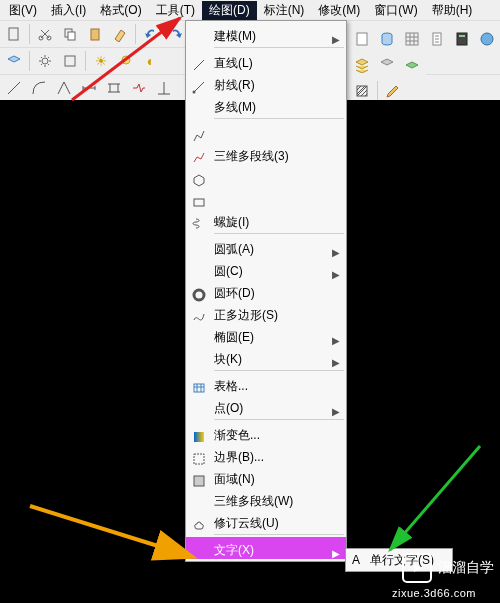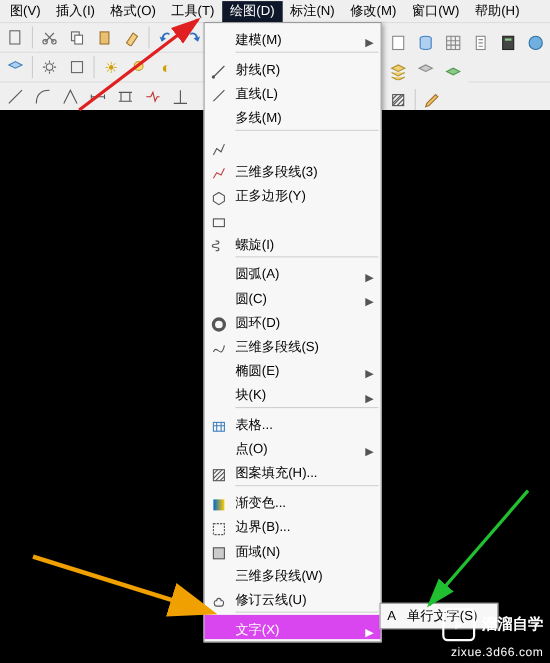--- a/index.html
+++ b/index.html
@@ -23,21 +23,21 @@
 .mi.sel{background:#d946ef;color:#fff}
 .mi.sel .ico,.mi.sel .arr{color:#fff}
 .msep{height:1px;background:#d0d0d0;margin:2px 2px 2px 28px}
 .subfly{position:absolute;top:548px;left:345px;width:100px;height:22px;background:#f7f7f7;border:1px solid #9a9a9a;box-shadow:2px 2px 4px rgba(0,0,0,.3);display:flex;align-items:center;padding-left:6px}
 .red-arrow{position:absolute;top:10px;left:62px;pointer-events:none}
 .yel-arrow{position:absolute;top:498px;left:22px;pointer-events:none}
 .grn-arrow{position:absolute;top:438px;left:380px;pointer-events:none}
 .watermark{position:absolute;right:6px;bottom:20px;display:flex;align-items:center;gap:6px;color:#fff;font-size:14px;z-index:50}
 .watermark .logo{width:26px;height:26px;border:2px solid #fff;border-radius:5px;display:flex;align-items:center;justify-content:center}
 .watermark .logo svg{width:14px;height:14px;fill:#fff}
-.wm-sub{position:absolute;right:6px;bottom:4px;color:#fff;font-size:11px;z-index:50;letter-spacing:.5px}
+.wm-sub{position:absolute;right:24px;bottom:4px;color:#fff;font-size:11px;z-index:50;letter-spacing:.5px}
 </style>
 </head>
 <body>
 
 <div class="app">
 
   <div class="chrome">
     <div class="menubar">
       <span>图(V)</span>
       <span>插入(I)</span>
@@ -248,36 +248,36 @@
     <div class="mi">
         <span class="ico"></span>
         <span class="lbl">建模(M)</span>
         <span class="arr">▶</span>
       </div>
     <div class="msep"></div>
     <div class="mi">
         <span class="ico">
           <svg viewBox="0 0 14 14">
             <path d="M2 12L12 2" stroke="#555"></path>
+          </svg>
+        </span>
+        <span class="lbl">直线(L)</span>
+        <span class="arr"></span>
+      </div>
+    <div class="mi">
+        <span class="ico">
+          <svg viewBox="0 0 14 14">
+            <path d="M2 12L12 2" stroke="#555"></path>
             <circle cx="2" cy="12" r="1.5" fill="#555"></circle>
           </svg>
         </span>
         <span class="lbl">射线(R)</span>
         <span class="arr"></span>
       </div>
     <div class="mi">
-        <span class="ico">
-          <svg viewBox="0 0 14 14">
-            <path d="M2 12L12 2" stroke="#555"></path>
-          </svg>
-        </span>
-        <span class="lbl">直线(L)</span>
-        <span class="arr"></span>
-      </div>
-    <div class="mi">
         <span class="ico"></span>
         <span class="lbl">多线(M)</span>
         <span class="arr"></span>
       </div>
     <div class="msep"></div>
     <div class="mi">
         <span class="ico">
           <svg viewBox="0 0 14 14">
             <path d="M2 12l3-6 4 3 3-7" fill="none" stroke="#555"></path>
           </svg>
@@ -292,21 +292,20 @@
         </span>
         <span class="lbl">三维多段线(3)</span>
         <span class="arr"></span>
       </div>
     <div class="mi">
         <span class="ico">
           <svg viewBox="0 0 14 14">
             <path d="M7 2l5 3v5l-5 3-5-3V5z" fill="none" stroke="#555"></path>
           </svg>
         </span>
-        <span class="lbl">正多边形(Y)</span>
         <span class="arr"></span>
       </div>
     <div class="mi">
         <span class="ico">
           <svg viewBox="0 0 14 14">
             <rect x="2" y="4" width="10" height="7" fill="none" stroke="#555"></rect>
           </svg>
         </span>
         <span class="arr"></span>
       </div>
@@ -338,21 +337,21 @@
         </span>
         <span class="lbl">圆环(D)</span>
         <span class="arr"></span>
       </div>
     <div class="mi">
         <span class="ico">
           <svg viewBox="0 0 14 14">
             <path d="M2 10c3-8 7 8 10-6" fill="none" stroke="#555"></path>
           </svg>
         </span>
-        <span class="lbl">三维多段线(S)</span>
+        <span class="lbl">正多边形(S)</span>
         <span class="arr"></span>
       </div>
     <div class="mi">
         <span class="ico"></span>
         <span class="lbl">椭圆(E)</span>
         <span class="arr">▶</span>
       </div>
     <div class="mi">
         <span class="ico"></span>
         <span class="lbl">块(K)</span>
@@ -366,30 +365,20 @@
             <path d="M2 6h10M5 3v8M9 3v8" stroke="#4080c0"></path>
           </svg>
         </span>
         <span class="lbl">表格...</span>
         <span class="arr"></span>
       </div>
     <div class="mi">
         <span class="ico"></span>
         <span class="lbl">点(O)</span>
         <span class="arr">▶</span>
-      </div>
-    <div class="mi">
-        <span class="ico">
-          <svg viewBox="0 0 14 14">
-            <rect x="2" y="2" width="10" height="10" fill="none" stroke="#555"></rect>
-            <path d="M2 6l4-4M2 10l8-8M4 12l8-8M8 12l4-4" stroke="#555"></path>
-          </svg>
-        </span>
-        <span class="lbl">图案填充(H)...</span>
-        <span class="arr"></span>
       </div>
     <div class="msep"></div>
     <div class="mi">
         <span class="ico">
           <svg viewBox="0 0 14 14">
             <rect x="2" y="2" width="10" height="10" fill="url(#g)"></rect>
             <defs>
               <linearGradient id="g">
                 <stop offset="0" stop-color="#06c"></stop>
                 <stop offset="1" stop-color="#fc0"></stop>
@@ -471,17 +460,17 @@
       </defs>
       <path d="M100 8L10 112" stroke="#20c030" stroke-width="3" marker-end="url(#ga)"></path>
     </svg>
 
   <div class="watermark">
     <div class="logo">
         <svg viewBox="0 0 14 14">
           <path d="M4 3v8l7-4z"></path>
         </svg>
       </div>
-    <span style="font-weight:bold">溜溜自学</span>
+    <span style="font-weight:normal">溜溜自学</span>
   </div>
   <div class="wm-sub">zixue.3d66.com</div>
 
 </div>
 
 </body></html>

